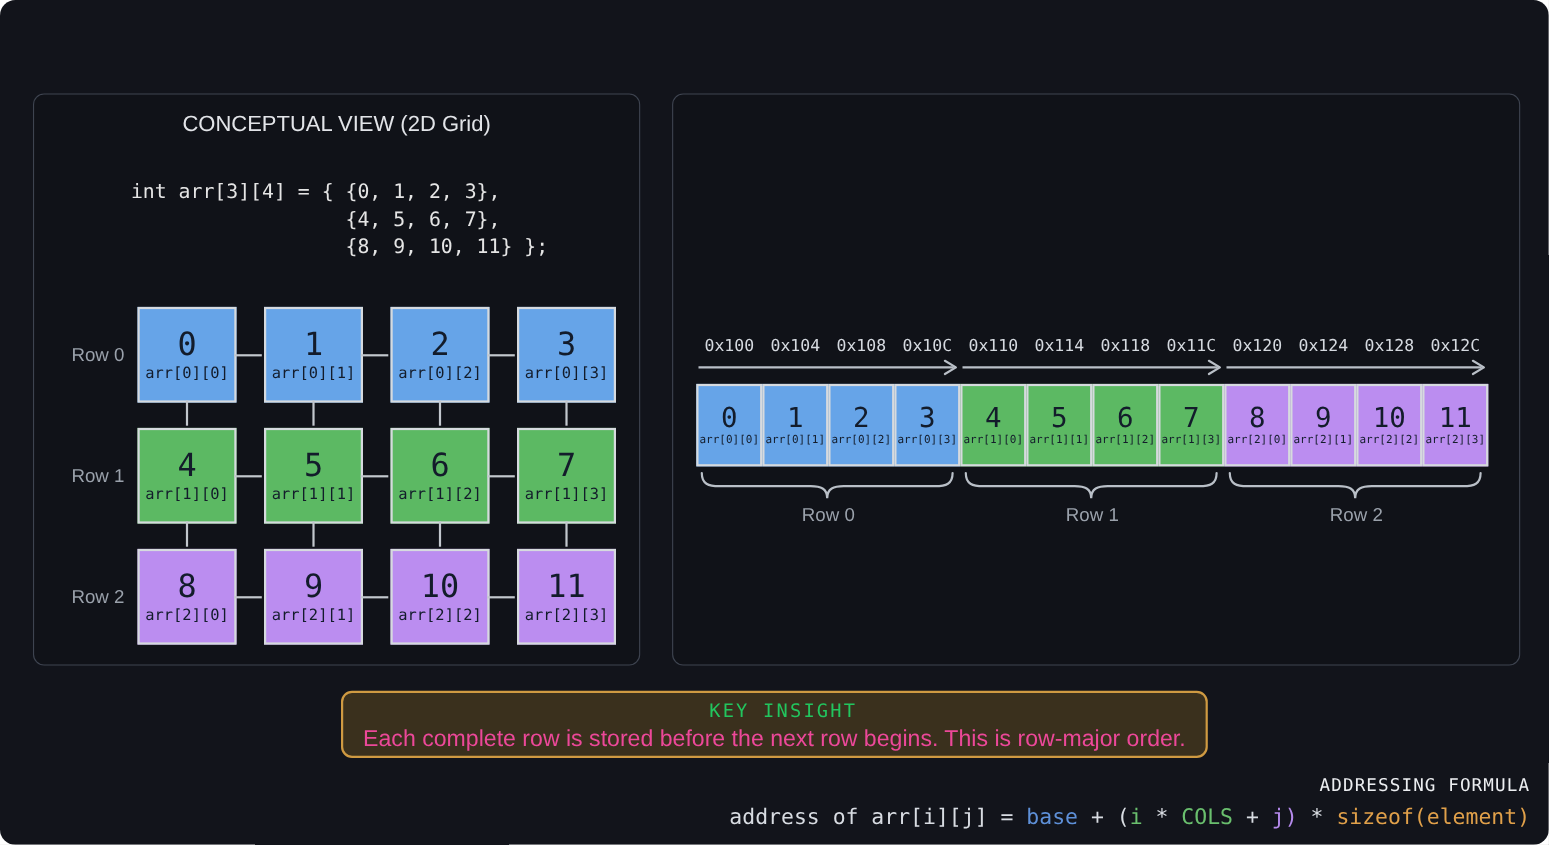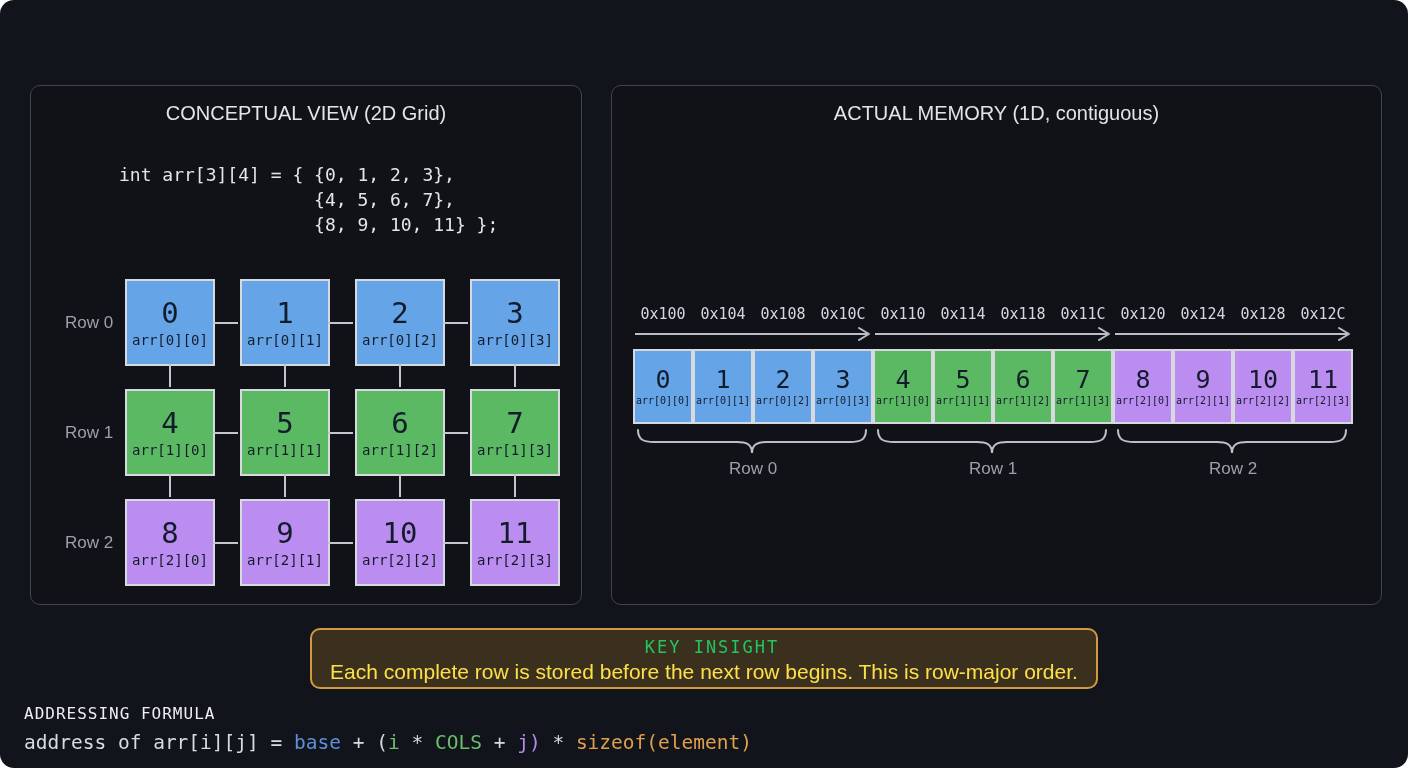--- a/index.html
+++ b/index.html
@@ -73,23 +73,23 @@
   .brace-row svg { display:block; }
   .group-labels { position:absolute; left:21px; top:373px; display:flex; }
   .group-label { width:240px; text-align:center; font-size:17px; color:#9aa1ab; }
 
   .insight {
     position:absolute; left:310px; top:628px; width:788px; height:61px;
     box-sizing:border-box; border:2px solid #cf9a42; border-radius:10px;
     background:#3a301d; text-align:center; padding-top:7px;
   }
   .insight-title { font:17px/20px "DejaVu Sans Mono", monospace; color:#22c55e; letter-spacing:2px;padding-left:16px; }
-  .insight-text  { font-size:21px; color:#fde047; margin-top:3px; }
-
-  .formula-section { position:absolute; top:705px; left:0; right:4px; text-align:left;margin-left:24px; }
+  .insight-text  { font-size:21px; color:#ec4899; margin-top:3px; }
+
+  .formula-section { position:absolute; top:705px; left:0; right:17px; text-align:right; }
   .formula-title { font:16px/18px "DejaVu Sans Mono", monospace; color:#eceef1; letter-spacing:1px; }
   .formula-line  { margin-top:9px; font:19.5px/22px "DejaVu Sans Mono", monospace; }
 </style>
 </head>
 <body>
 
 <div class="page">
 
 
   <section class="panel left">
@@ -146,21 +146,20 @@
           <div class="gval">11</div>
           <div class="glabel">arr[2][3]</div>
         </div>
       </div>
   <span class="row-label" style="top: 227px;">Row 0</span>
       <span class="row-label" style="top: 337px;">Row 1</span>
       <span class="row-label" style="top: 447px;">Row 2</span>
     </section>
 
   <section class="panel right">
-    <h2 class="panel-title">ACTUAL MEMORY (1D, contiguous)</h2>
     <div class="addr-row">
         <span class="addr">0x100</span>
         <span class="addr">0x104</span>
         <span class="addr">0x108</span>
         <span class="addr">0x10C</span>
         <span class="addr">0x110</span>
         <span class="addr">0x114</span>
         <span class="addr">0x118</span>
         <span class="addr">0x11C</span>
         <span class="addr">0x120</span>

